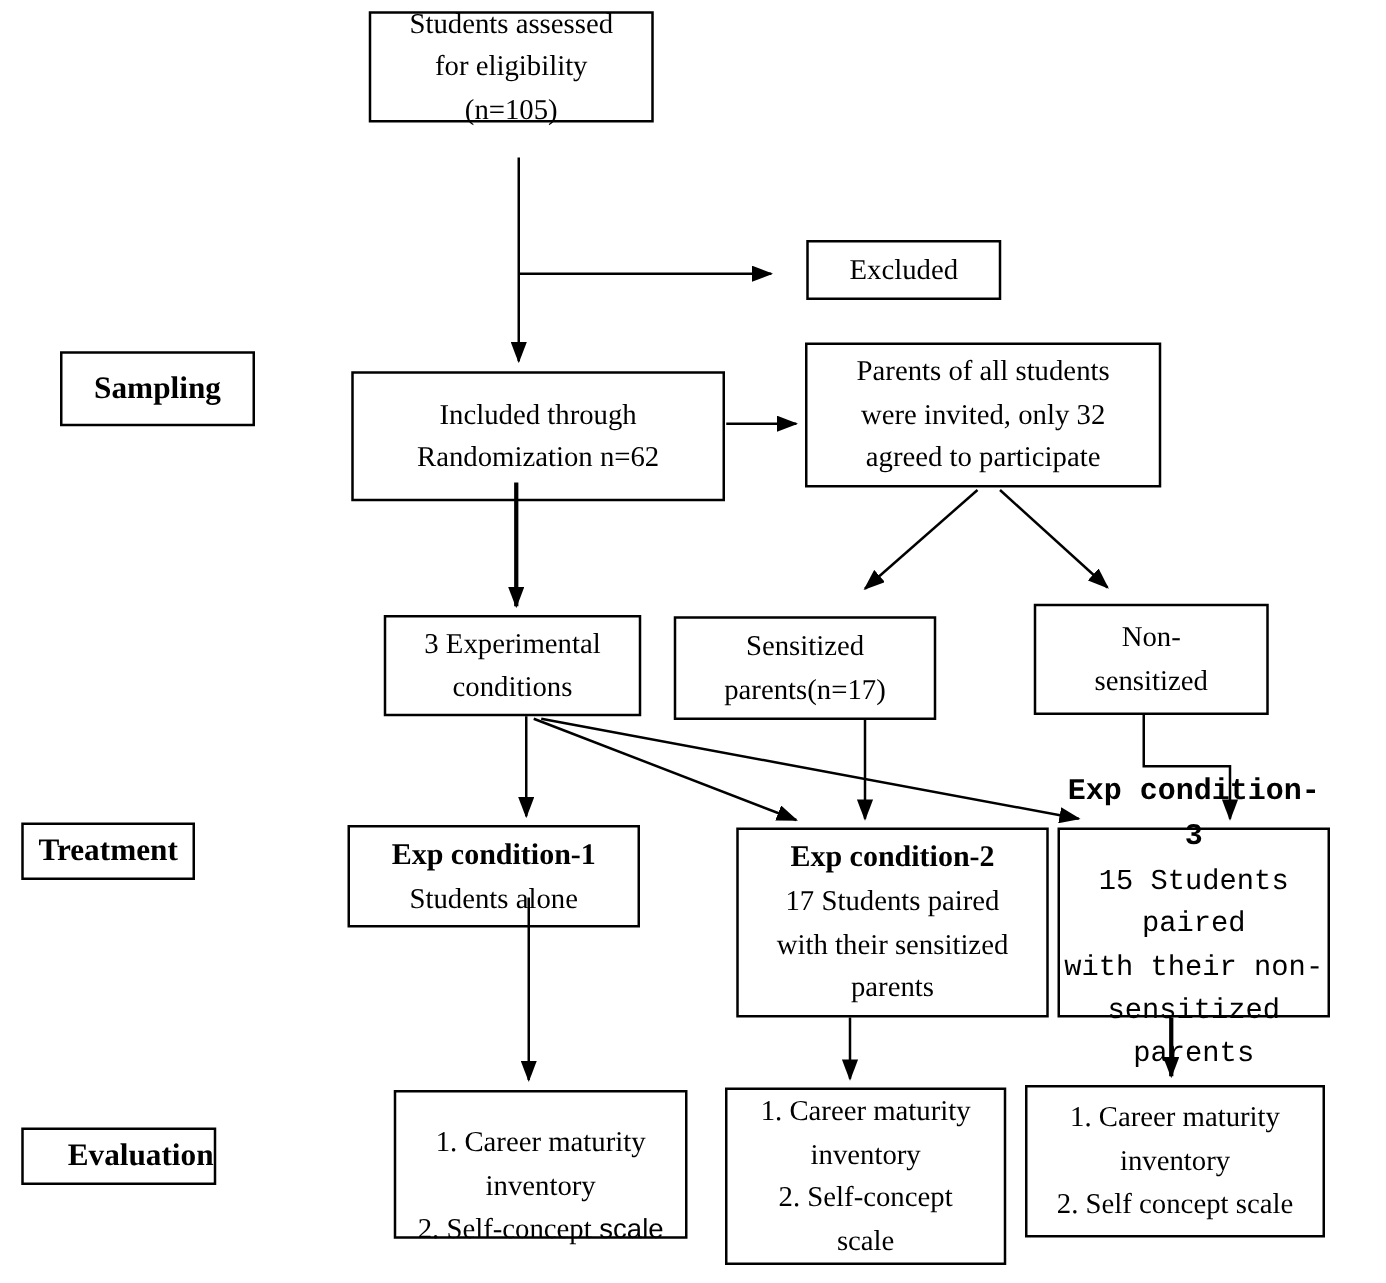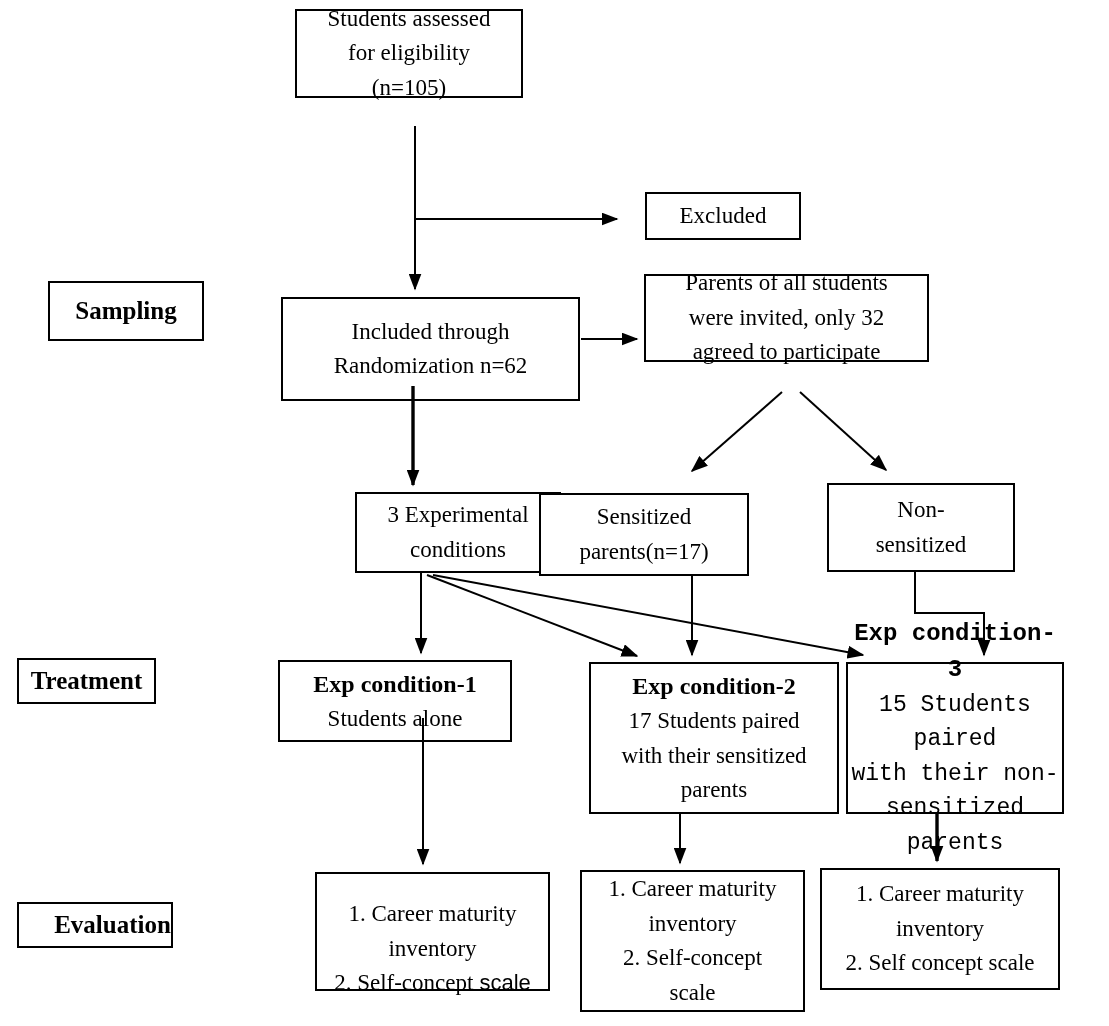--- a/index.html
+++ b/index.html
@@ -58,25 +58,25 @@
 
   <div class="box" style="left:295px; top:9px; width:228px; height:89px;">Students assessed
 for eligibility
 (n=105)</div>
 
   <div class="box" style="left:625px; top:192px; width:156px; height:48px;margin-left:20px;">Excluded</div>
 
   <div class="box" style="left:281px; top:297px; width:299px; height:104px;">Included through
 Randomization n=62</div>
 
-  <div class="box" style="left:644px; top:274px; width:285px; height:88px;">Parents of all students
+  <div class="box" style="left:644px; top:274px; width:285px; height:116px;">Parents of all students
 were invited, only 32
 agreed to participate</div>
 
-  <div class="box" style="left:307px; top:492px; width:206px; height:81px;margin-left:48px;">3 Experimental
+  <div class="box" style="left:307px; top:492px; width:206px; height:81px;">3 Experimental
 conditions</div>
 
   <div class="box" style="left:539px; top:493px; width:210px; height:83px;">Sensitized
 parents(n=17)</div>
 
   <div class="box" style="left:827px; top:483px; width:188px; height:89px;">Non-
 sensitized</div>
 
   <div class="box" style="left:278px; top:660px; width:234px; height:82px;">
     <span class="t-title">Exp condition-1</span>

